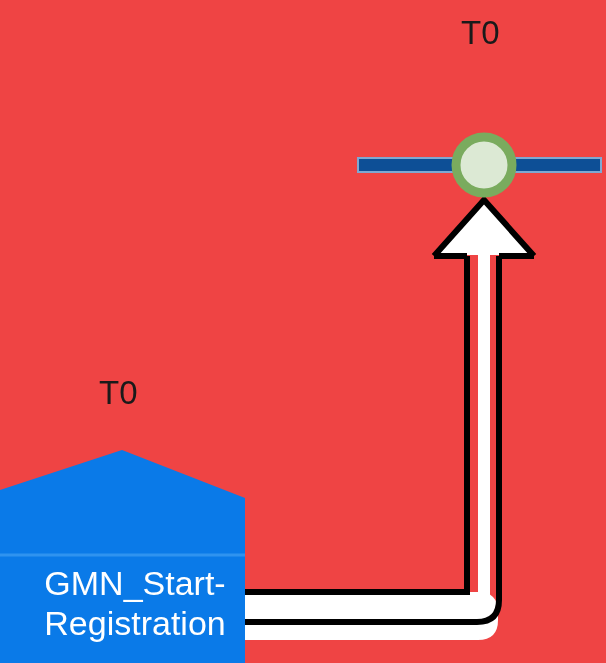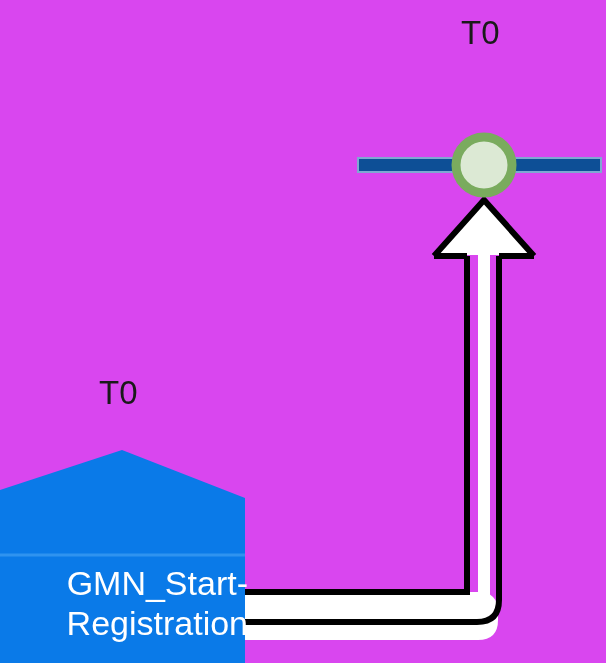--- a/index.html
+++ b/index.html
@@ -7,21 +7,21 @@
     padding: 0;
     background: #ffffff;
   }
   body {
     font-family: "Liberation Sans", sans-serif;
   }
   #canvas {
     position: relative;
     width: 606px;
     height: 663px;
-    background: #d946ef;
+    background: #ef4444;
     overflow: hidden;
   }
   .svg-layer {
     position: absolute;
     left: 0;
     top: 0;
     width: 606px;
     height: 663px;
   }
   .label {
@@ -43,21 +43,21 @@
   }
   #node-text {
     position: absolute;
     left: 22px;
     top: 563px;
     width: 226px;
     color: #ffffff;
     font-family: "Liberation Sans", sans-serif;
     font-size: 34px;
     line-height: 40px;
-    text-align: right;
+    text-align: center;
     white-space: pre-line;
   }
 </style>
 </head>
 <body>
 
 <div id="canvas">
 
   <svg class="svg-layer" viewBox="0 0 606 663" xmlns="http://www.w3.org/2000/svg">
 

